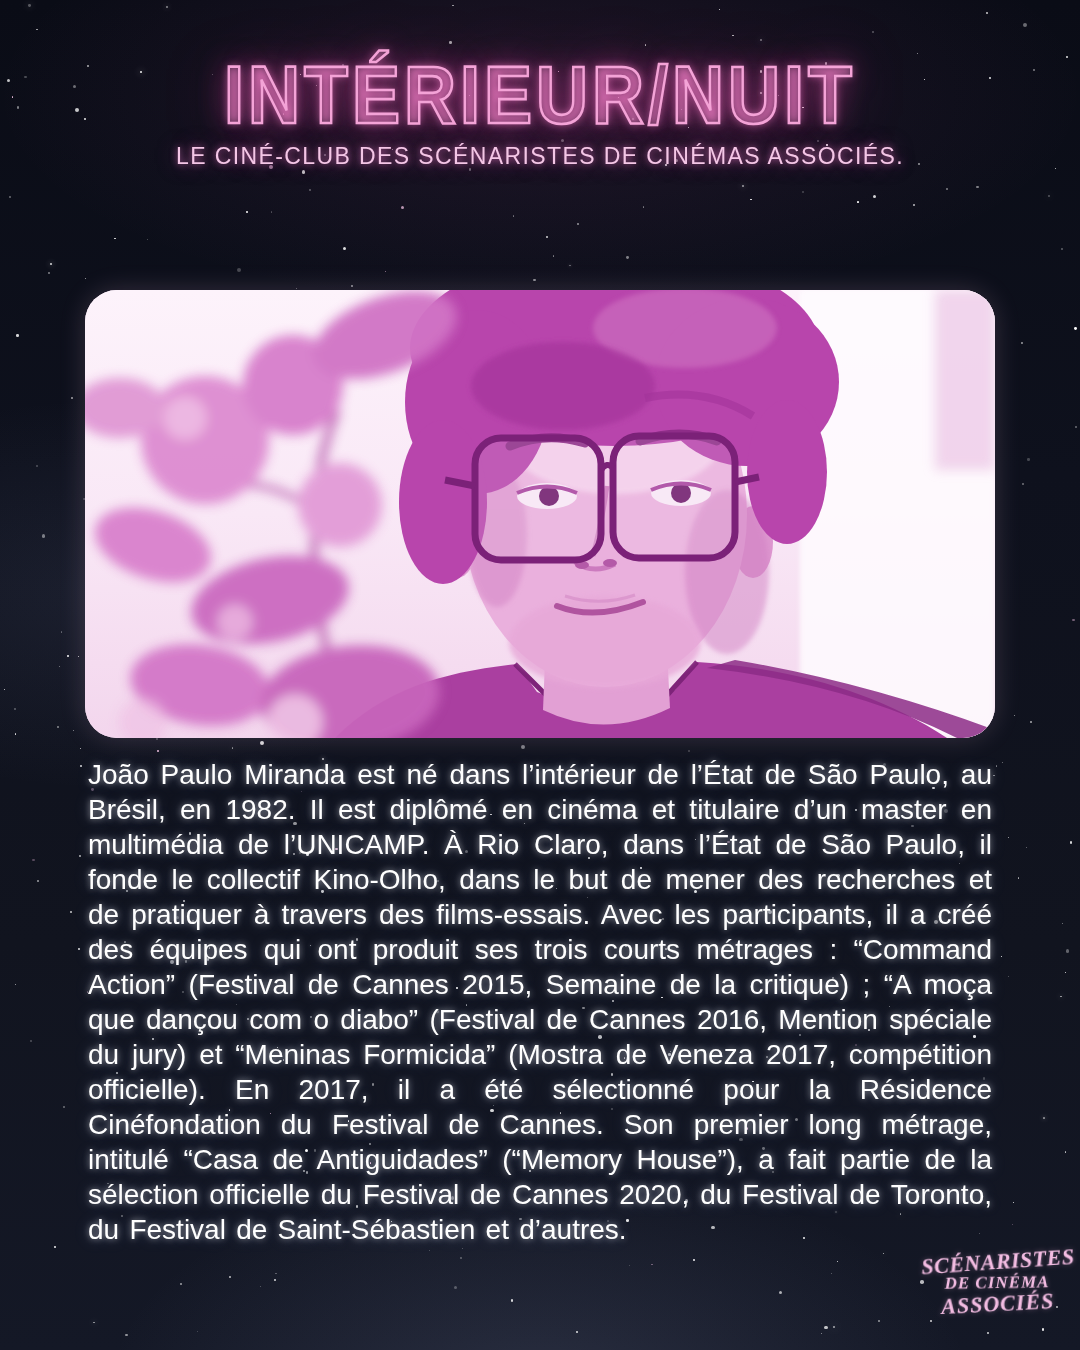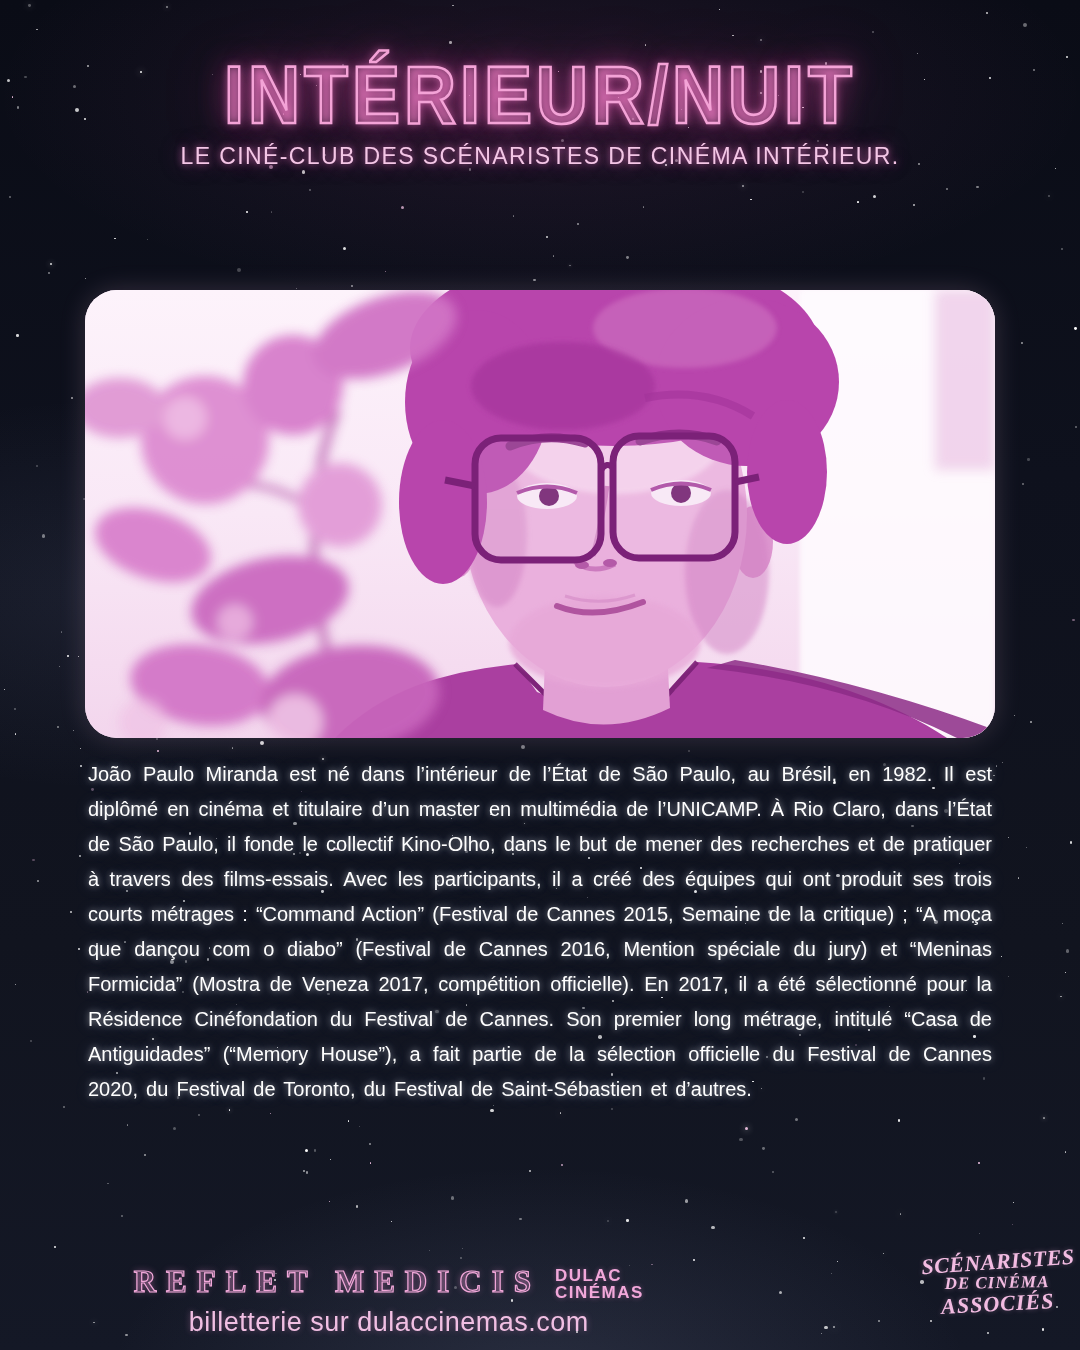--- a/index.html
+++ b/index.html
@@ -46,21 +46,21 @@
   }
   .portrait{
     position:absolute;left:85px;top:290px;width:910px;height:448px;margin:0;
     border-radius:32px;overflow:hidden;
     box-shadow:0 0 26px rgba(240,190,230,0.18);
     background:#f8e7f5;
   }
   .portrait svg{display:block;width:100%;height:100%;}
   .bio{
     position:absolute;left:88px;top:757px;width:904px;margin:0;
-    font-size:20px;line-height:35px;word-spacing:2.5px;
+    font-size:28px;line-height:35px;word-spacing:2.5px;
     text-align:justify;
     color:var(--body_text,#ffffff);
     text-shadow:0 0 6px rgba(255,255,255,.55),0 0 16px rgba(170,190,255,.30);
   }
   .footer-center{
     position:absolute;top:1266px;left:0;width:72%;
     display:flex;flex-direction:column;align-items:center;
   }
   .venue-row{display:flex;align-items:flex-start;gap:14px;}
   .reflet{
@@ -526,21 +526,21 @@
       <i style="left: 173px; top: 1127.1px; height: 3.1px; width: 3.1px; opacity: 0.29;"></i>
       <i style="left: 305.8px; top: 1171.4px; height: 2.2px; width: 2.2px; opacity: 0.53;"></i>
       <i style="left: 13.8px; top: 708.1px; height: 2.3px; width: 2.3px; opacity: 0.33;"></i>
       <i style="left: 189.2px; top: 832.4px; height: 2.3px; width: 2.3px; opacity: 0.67;"></i>
       <i style="left: 739px; top: 1137.7px; height: 3.6px; width: 3.6px; opacity: 0.27;"></i>
     </div>
 
   <div class="content">
 
     <h1 class="neon-title">INTÉRIEUR/NUIT</h1>
-    <div class="subtitle">LE CINÉ-CLUB DES SCÉNARISTES DE CINÉMA INTÉRIEUR.</div>
+    <div class="subtitle">LE CINÉ-CLUB DES SCÉNARISTES DE CINÉMAS ASSOCIÉS.</div>
 
 
     <figure class="portrait">
       <svg viewBox="0 0 910 448" preserveAspectRatio="none">
         <defs>
           <linearGradient id="pbg" x1="0" y1="0" x2="0" y2="1">
             <stop offset="0" stop-color="#fdf3fb"></stop>
             <stop offset="0.5" stop-color="#f9e8f6"></stop>
             <stop offset="1" stop-color="#f3d6ed"></stop>
           </linearGradient>
@@ -628,30 +628,20 @@
           <ellipse cx="265" cy="408" rx="90" ry="52" fill="#c765bb" transform="rotate(-6 265 408)"></ellipse>
           <circle cx="210" cy="432" r="28" fill="#f3cdea" opacity="0.8"></circle>
           <circle cx="150" cy="332" r="18" fill="#efc3e6" opacity="0.7"></circle>
           <circle cx="58" cy="432" r="24" fill="#eebce2" opacity="0.6"></circle>
         </g>
       </svg>
     </figure>
 
     <p class="bio">João Paulo Miranda est né dans l’intérieur de l’État de São Paulo, au Brésil, en 1982. Il est diplômé en cinéma et titulaire d’un master en multimédia de l’UNICAMP. À Rio Claro, dans l’État de São Paulo, il fonde le collectif Kino-Olho, dans le but de mener des recherches et de pratiquer à travers des films-essais. Avec les participants, il a créé des équipes qui ont produit ses trois courts métrages : “Command Action” (Festival de Cannes 2015, Semaine de la critique) ; “A moça que dançou com o diabo” (Festival de Cannes 2016, Mention spéciale du jury) et “Meninas Formicida” (Mostra de Veneza 2017, compétition officielle). En 2017, il a été sélectionné pour la Résidence Cinéfondation du Festival de Cannes. Son premier long métrage, intitulé “Casa de Antiguidades” (“Memory House”), a fait partie de la sélection officielle du Festival de Cannes 2020, du Festival de Toronto, du Festival de Saint-Sébastien et d’autres.</p>
 
-    <div class="footer-center">
-      <div class="venue-row">
-        <span class="reflet">REFLET MEDICIS</span>
-        <span class="dulac">
-          <span>DULAC</span>
-          <span>CINÉMAS</span>
-        </span>
-      </div>
-      <div class="ticketing">billetterie sur dulaccinemas.com</div>
-    </div>
 
     <div class="sca-logo">
       <span class="l1">SCÉNARISTES</span>
       <span class="l2">DE CINÉMA</span>
       <span class="l3">ASSOCIÉS</span>
     </div>
 
   </div>
 </div>
 

